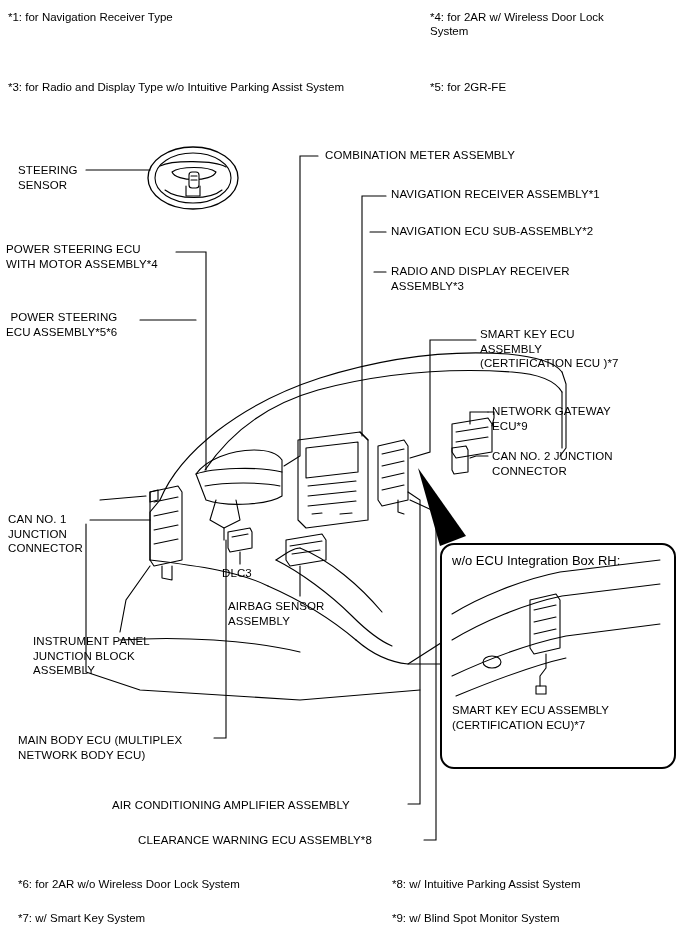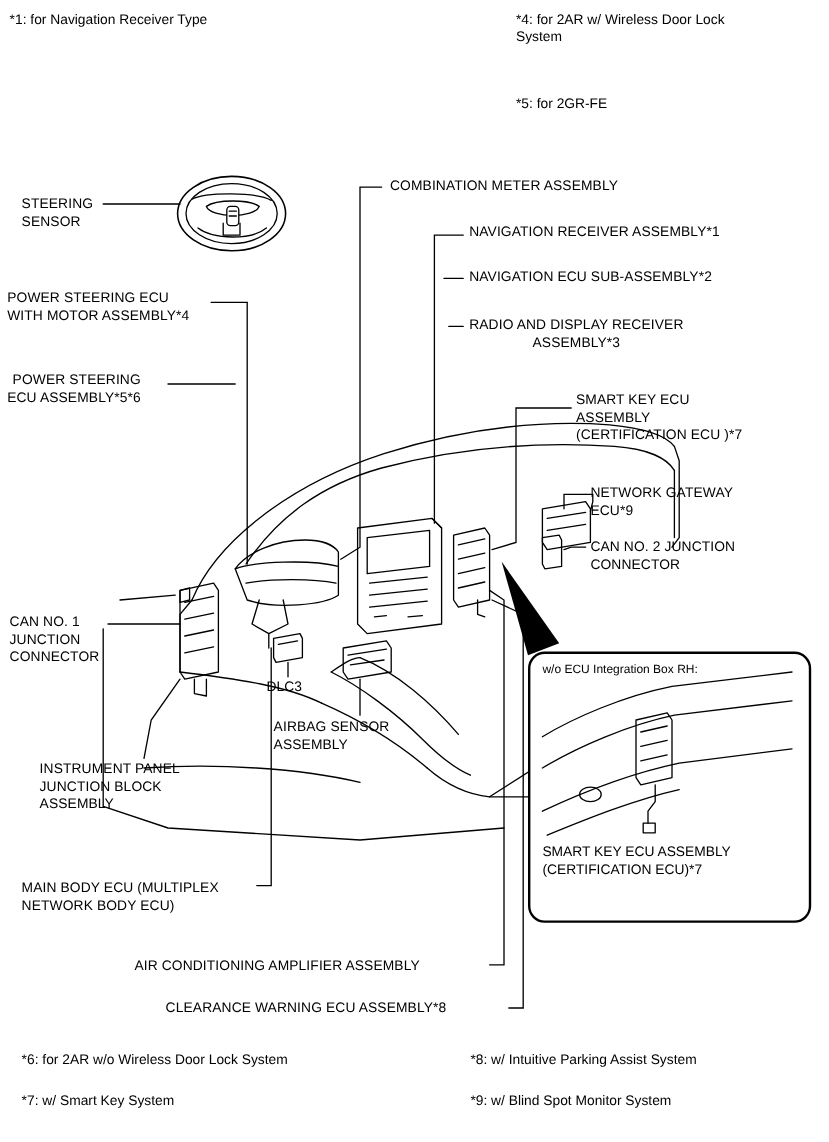--- a/index.html
+++ b/index.html
@@ -48,37 +48,38 @@
     width: 232px;
     height: 222px;
     border: 2px solid #000;
     border-radius: 14px;
     background: #fff;
   }
   .inset-title {
     position: absolute;
     left: 452px;
     top: 553px;
-    font-size: 10px;
+    font-size: 13px;
   }
   .inset-label {
     position: absolute;
     left: 452px;
     top: 703px;
     font-size: 11.5px;
     line-height: 14.5px;
     white-space: pre-line;
   }
 </style>
 </head>
 <body>
 
 <div class="page">
 
   <div class="note" style="left:8px; top:10px;">*1: for Navigation Receiver Type</div>
+  <div class="note" style="left:8px; top:80px;">*3: for Radio and Display Type w/o Intuitive Parking Assist System</div>
   <div class="note" style="left:430px; top:10px;">*4: for 2AR w/ Wireless Door Lock
 System</div>
   <div class="note" style="left:430px; top:80px;">*5: for 2GR-FE</div>
 
   <svg class="art" viewBox="0 0 691 952">
     <g fill="none" stroke="#000" stroke-width="1.1" stroke-linejoin="round" stroke-linecap="round">
 
       <g>
         <ellipse cx="193" cy="178" rx="45" ry="31" stroke-width="1.3"></ellipse>
         <ellipse cx="193" cy="178" rx="38" ry="25"></ellipse>
@@ -203,21 +204,21 @@
     <g fill="#000" stroke="none">
       <path d="M418 468 L466 536 L440 546 Z"></path>
     </g>
   </svg>
 
   <div class="label" style="left:18px; top:163px;">STEERING
 SENSOR</div>
   <div class="label" style="left:325px; top:148px;">COMBINATION METER ASSEMBLY</div>
   <div class="label" style="left:391px; top:187px;">NAVIGATION RECEIVER ASSEMBLY*1</div>
   <div class="label" style="left:391px; top:224px;">NAVIGATION ECU SUB-ASSEMBLY*2</div>
-  <div class="label" style="left:391px; top:264px;text-align:center;">RADIO AND DISPLAY RECEIVER
+  <div class="label" style="left:391px; top:264px;">RADIO AND DISPLAY RECEIVER
 ASSEMBLY*3</div>
   <div class="label" style="left:6px; top:242px;">POWER STEERING ECU
 WITH MOTOR ASSEMBLY*4</div>
   <div class="label" style="left:6px; top:310px;text-align:right;">POWER STEERING
 ECU ASSEMBLY*5*6</div>
   <div class="label" style="left:480px; top:327px;">SMART KEY ECU ASSEMBLY
 (CERTIFICATION ECU )*7</div>
   <div class="label" style="left:492px; top:404px;">NETWORK GATEWAY ECU*9</div>
   <div class="label" style="left:492px; top:449px;">CAN NO. 2 JUNCTION
 CONNECTOR</div>

